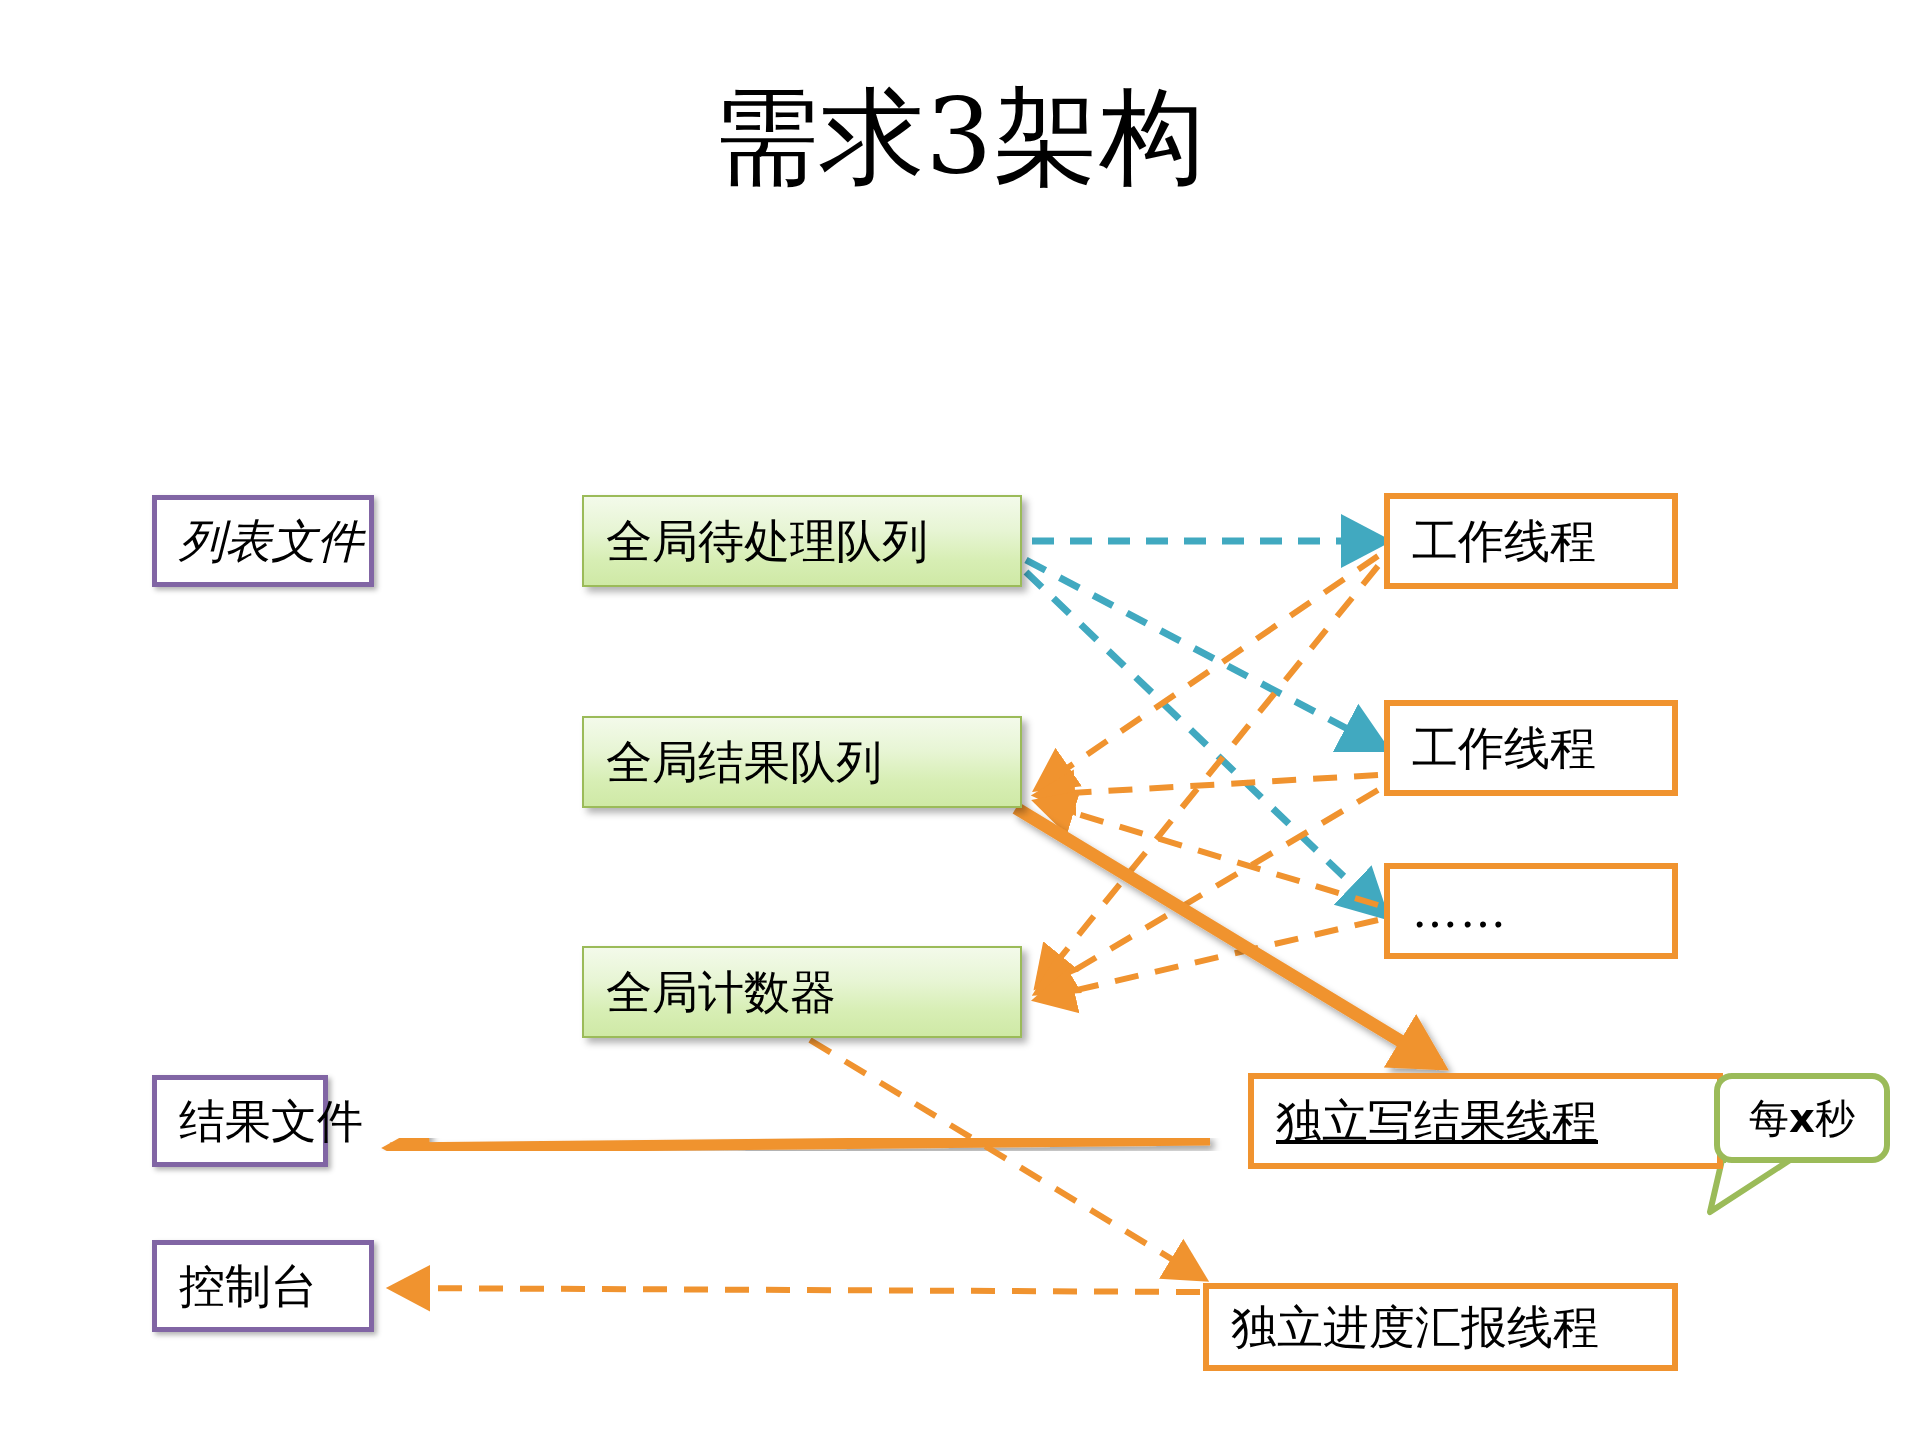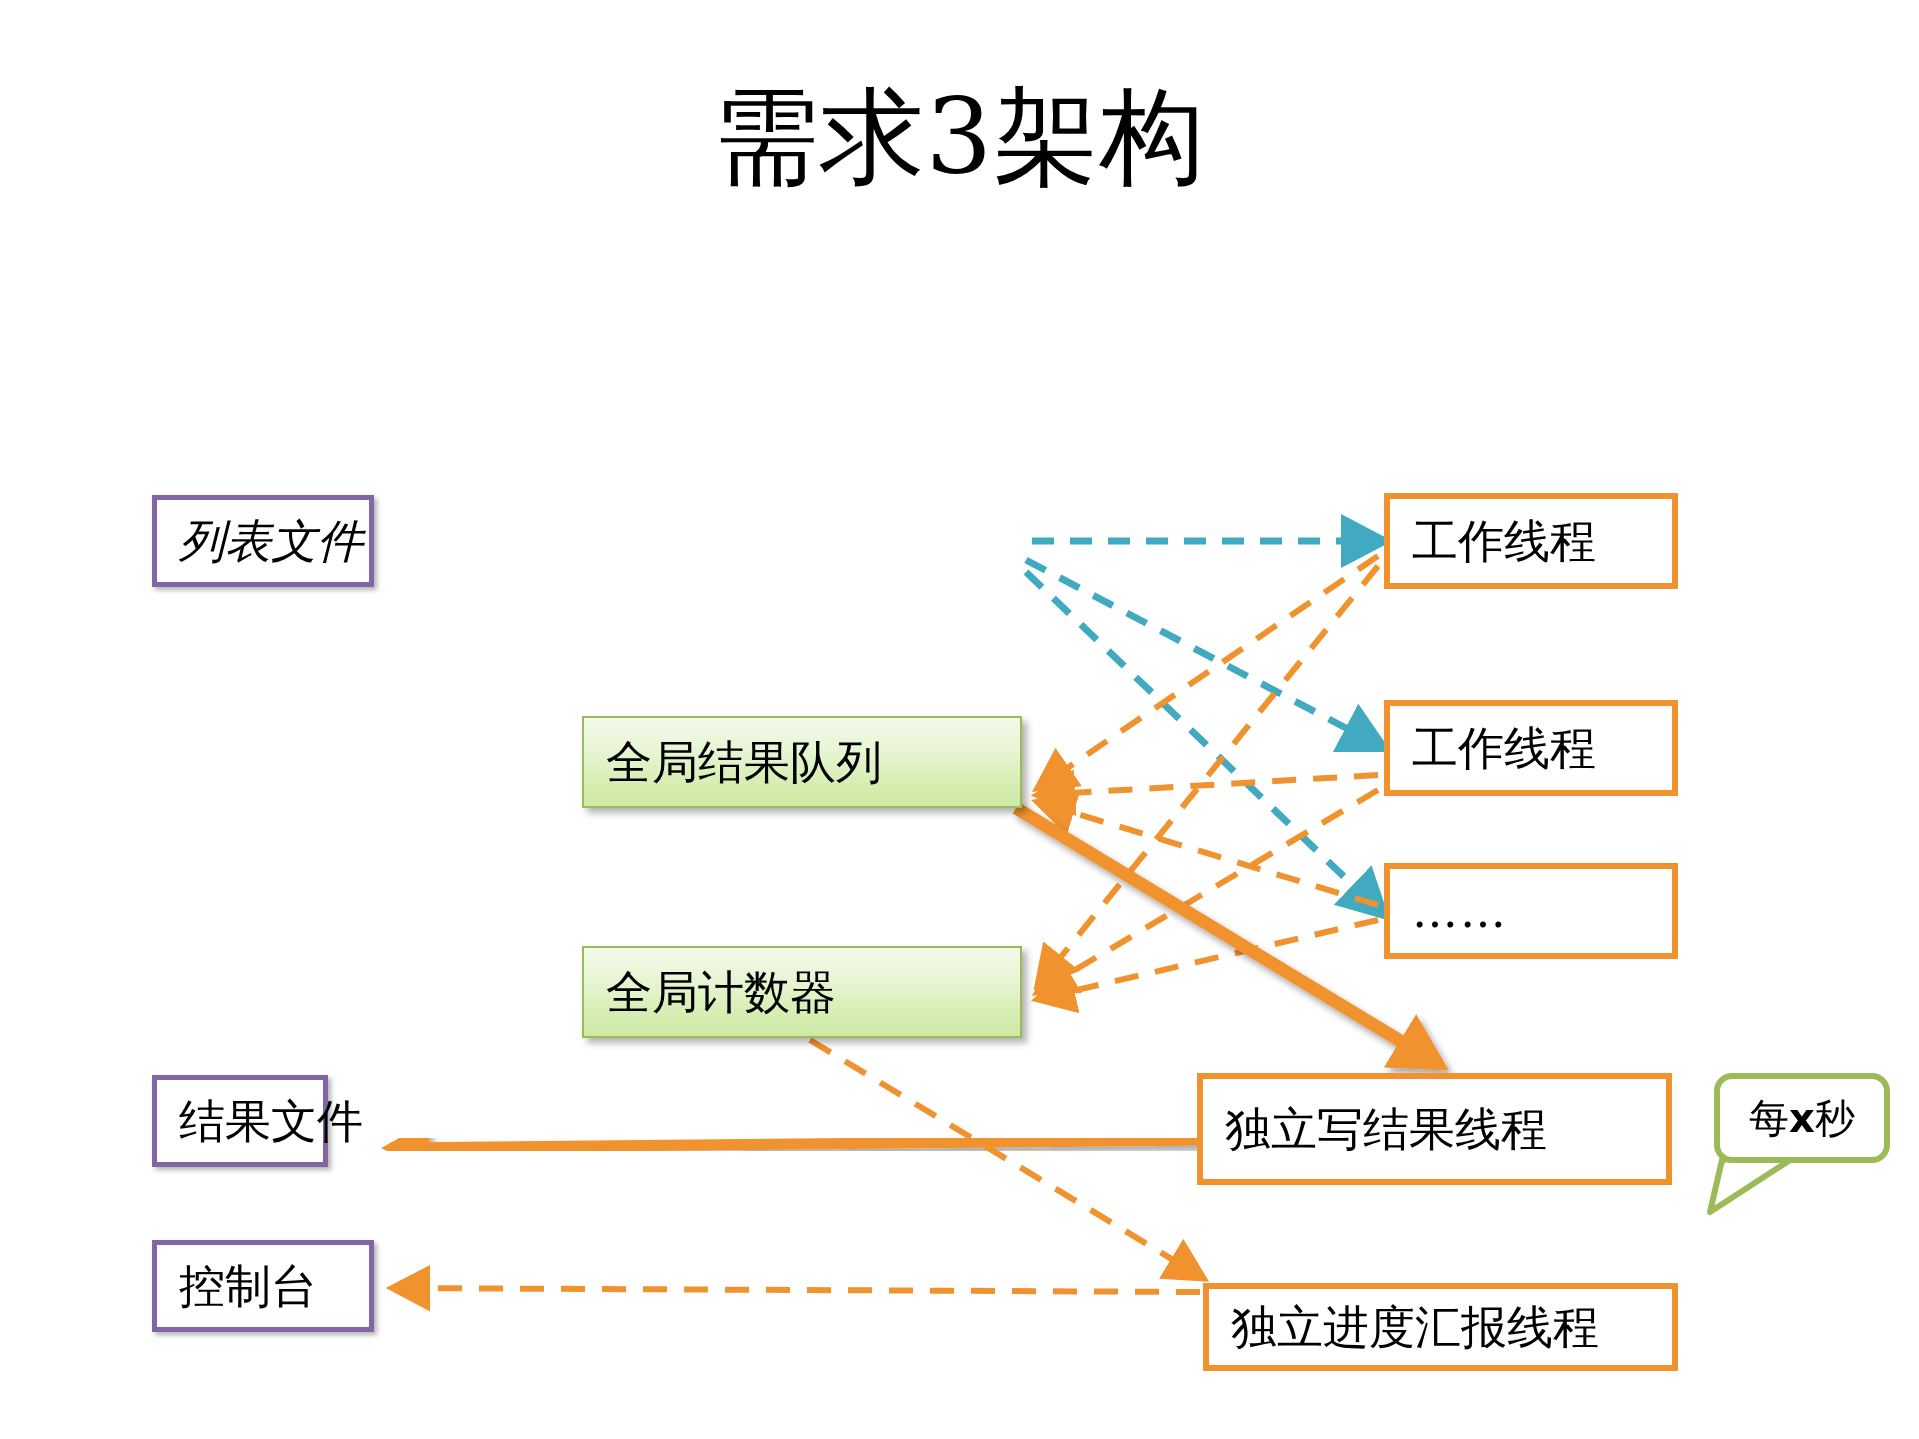--- a/index.html
+++ b/index.html
@@ -148,20 +148,23 @@
   </div>
 
   <div class="node purple" style="left:152px;top:1075px;width:176px;height:92px;">
     <span class="lbl">结果文件</span>
   </div>
 
   <div class="node purple" style="left:152px;top:1240px;width:222px;height:92px;">
     <span class="lbl">控制台</span>
   </div>
 
+  <div class="node green" style="left:582px;top:495px;width:440px;height:92px;">
+    <span class="lbl">全局待处理队列</span>
+  </div>
 
   <div class="node green" style="left:582px;top:716px;width:440px;height:92px;">
     <span class="lbl">全局结果队列</span>
   </div>
 
   <div class="node green" style="left:582px;top:946px;width:440px;height:92px;">
     <span class="lbl">全局计数器</span>
   </div>
 
   <div class="node orange" style="left:1384px;top:493px;width:294px;height:96px;">
@@ -169,21 +172,21 @@
   </div>
 
   <div class="node orange" style="left:1384px;top:700px;width:294px;height:96px;">
     <span class="lbl">工作线程</span>
   </div>
 
   <div class="node orange" style="left:1384px;top:863px;width:294px;height:96px;">
     <span class="lbl" style="font-size:46px;letter-spacing:2px;">……</span>
   </div>
 
-  <div class="node orange" style="left:1197px;top:1073px;width:475px;height:112px;">
+  <div class="node orange" style="left:1248px;top:1073px;width:475px;height:96px;text-decoration:underline;">
     <span class="lbl">独立写结果线程</span>
   </div>
 
   <div class="node orange" style="left:1203px;top:1240px;width:475px;height:88px;margin-top:43px;">
     <span class="lbl">独立进度汇报线程</span>
   </div>
 
   <div class="callout" style="left:1714px;top:1073px;width:176px;height:90px;">
     <span>每</span>
       <span class="mono-x">x</span>

